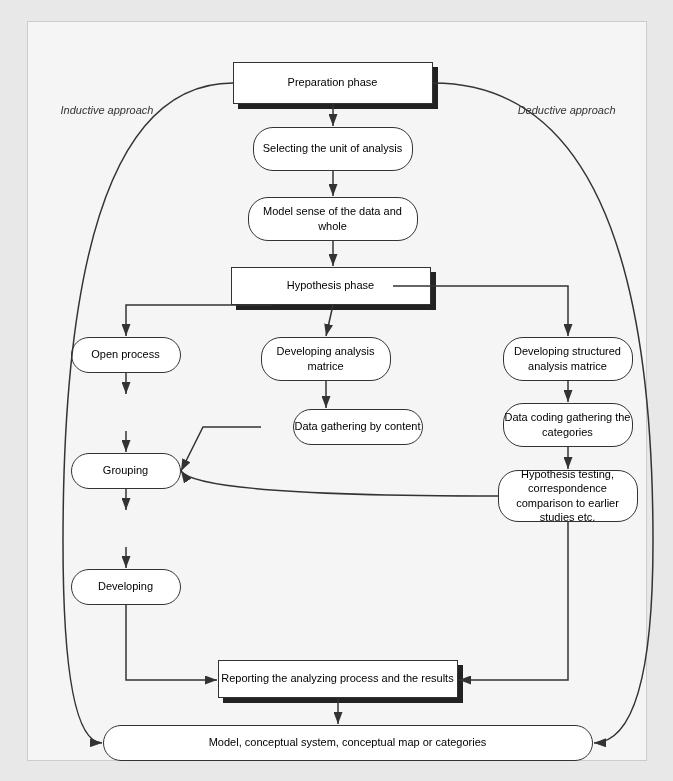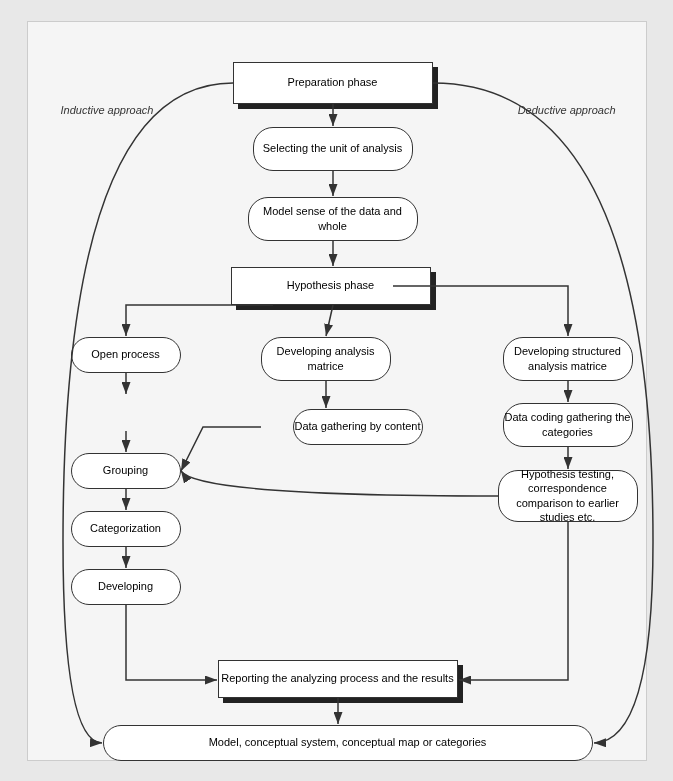--- a/index.html
+++ b/index.html
@@ -89,23 +89,20 @@
 
     <div class="box box-rounded" style="left:28px; top:295px; width:110px; height:36px;">
       <span>Open process</span>
     </div>
 
 
     <div class="box box-rounded" style="left:28px; top:411px; width:110px; height:36px;">
       <span>Grouping</span>
     </div>
 
-    <div class="box box-rounded" style="left:28px; top:469px; width:110px; height:36px;">
-      <span>Categorization</span>
-    </div>
 
     <div class="box box-rounded" style="left:28px; top:527px; width:110px; height:36px;">
       <span>Developing</span>
     </div>
 
     <div class="box box-rounded" style="left:218px; top:295px; width:130px; height:44px;">
       <span>Developing analysis matrice</span>
     </div>
 
     <div class="box box-rounded" style="left:218px; top:367px; width:130px; height:36px;margin-left:32px;">

